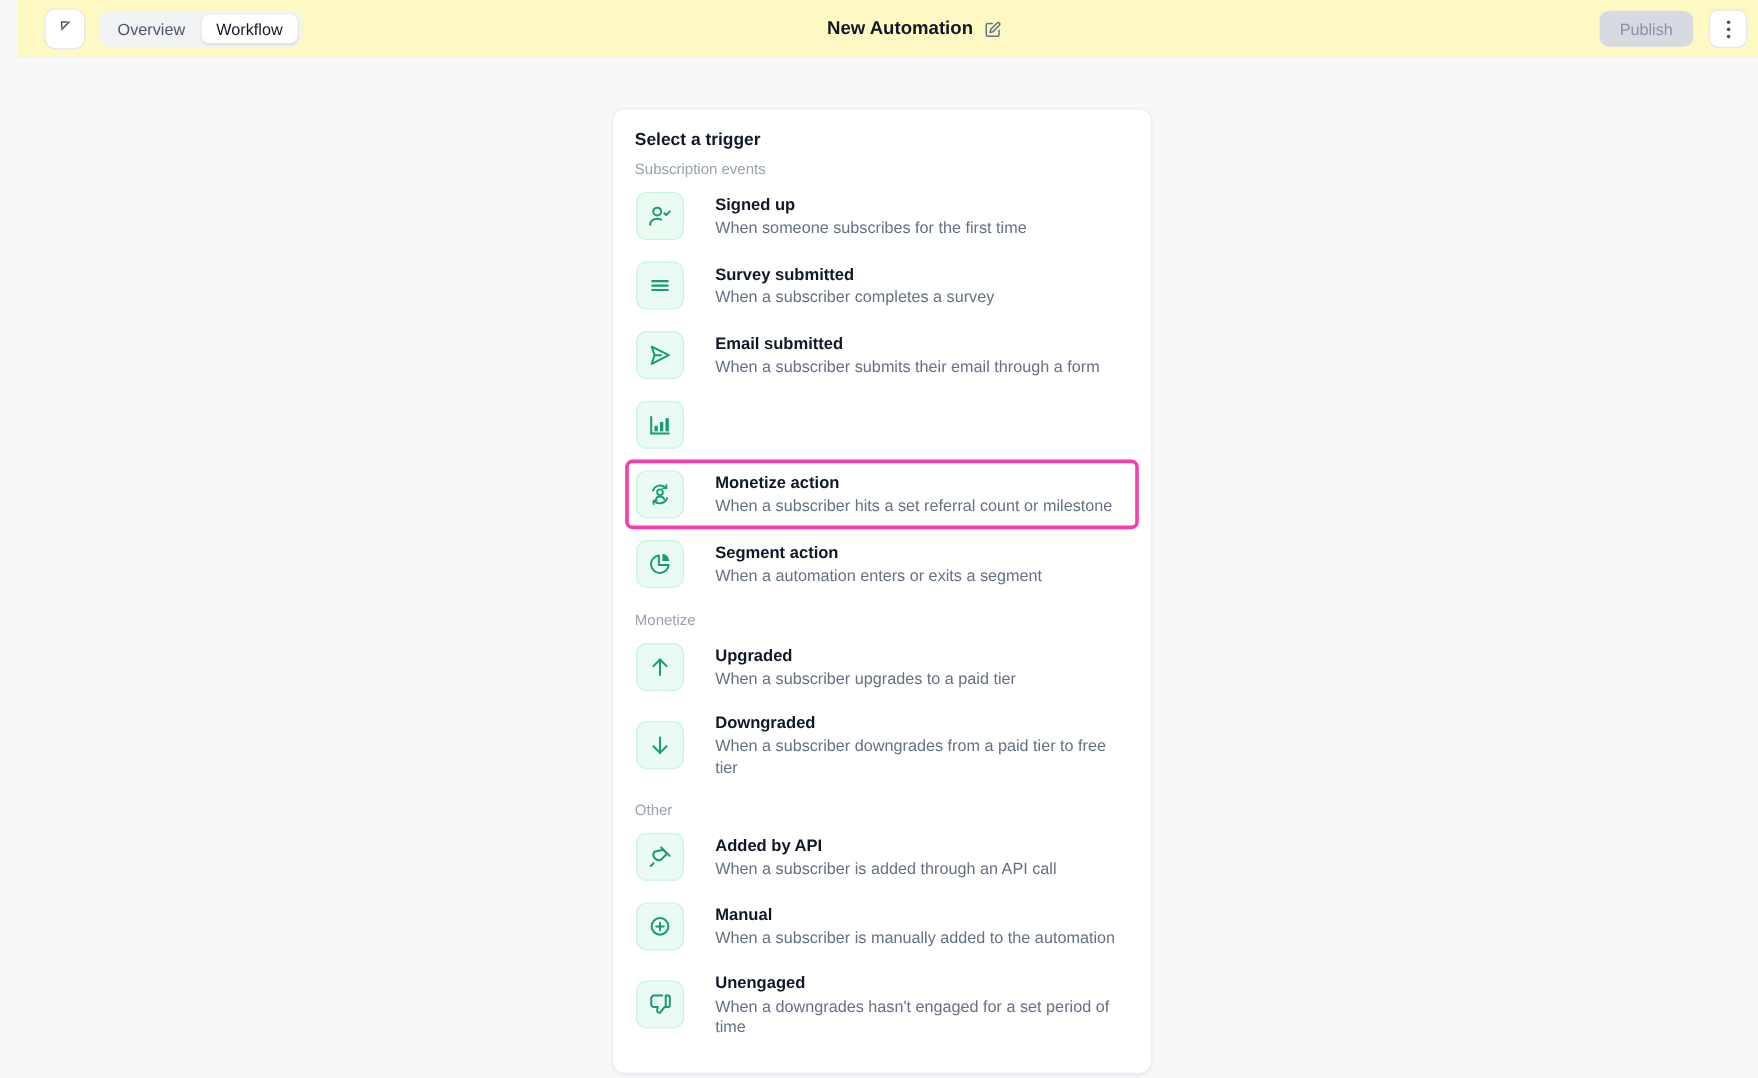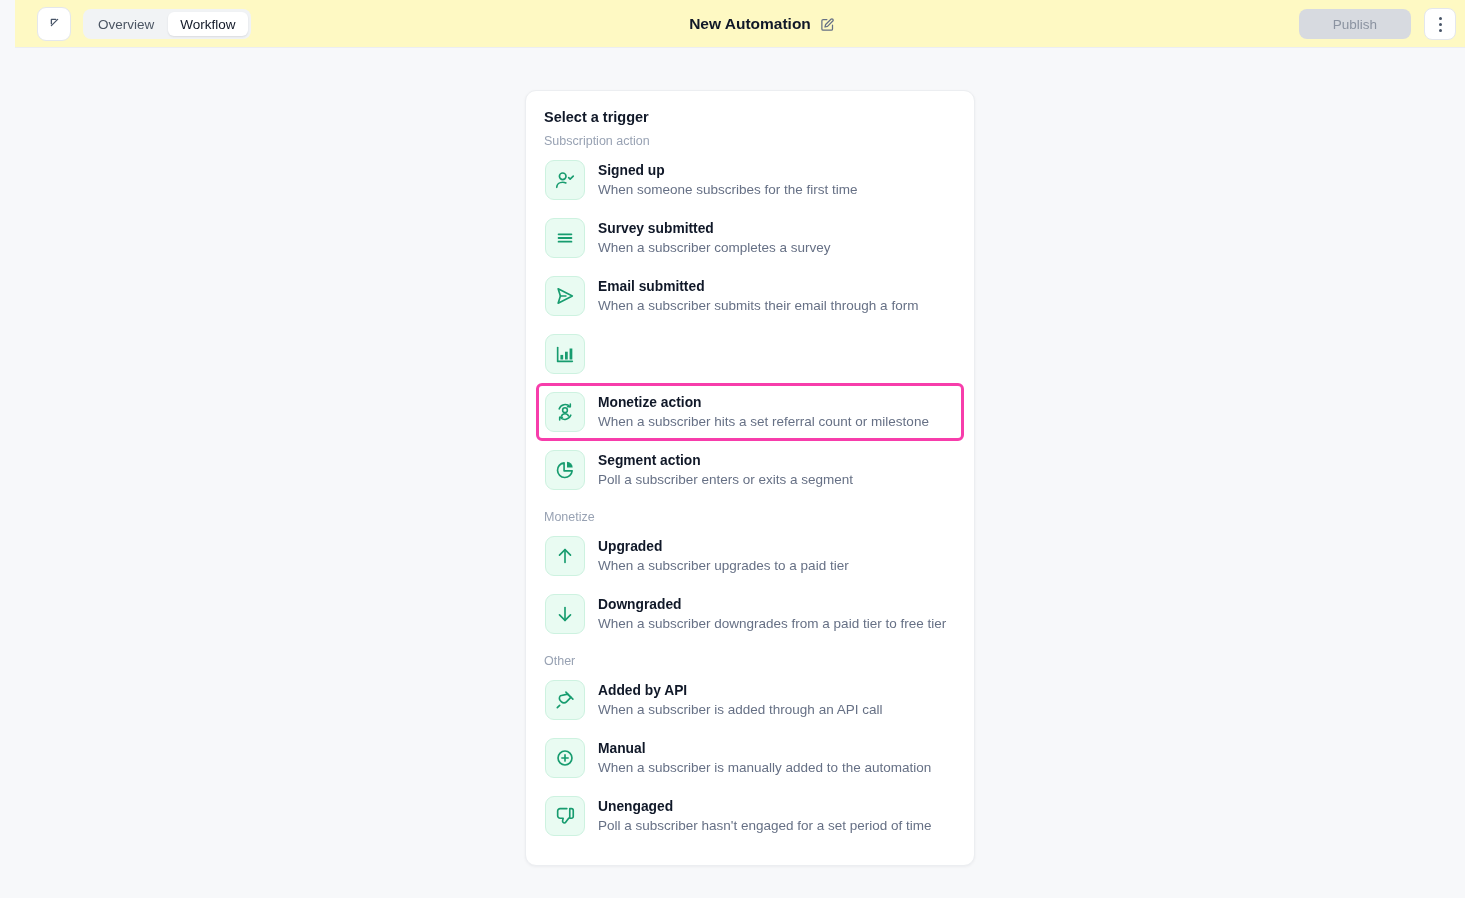--- a/index.html
+++ b/index.html
@@ -80,21 +80,21 @@
     font-weight: bold;
     color: #101828;
     padding-left: 29px;
   }
   .edit-icon { display: flex; pointer-events: auto; cursor: pointer; }
 
   .publish-btn {
     position: absolute;
     right: 69px; top: 9px;
     height: 30px;
-    padding: 0 34px;
+    padding: 0 17px;
     background: #d7dae0;
     color: #8b93a1;
     border: none;
     border-radius: 8px;
     font-size: 13.5px;
     font-family: "Liberation Sans", sans-serif;
     display: flex;
     align-items: center;
     cursor: default;
   }
@@ -115,21 +115,21 @@
     width: 3px; height: 3px;
     background: #475467;
     border-radius: 50%;
     margin: 1.5px 0;
   }
   .kebab-inner { display: flex; flex-direction: column; align-items: center; }
 
   
   .canvas {
     position: absolute;
-    top: 48px; left: 15px;
+    top: 48px; left: 0;
     width: 1226px; height: 850px;
     background: #f7f8fa;
   }
 
   .card {
     position: absolute;
     left: 510px; top: 42px;
     width: 450px;
     background: #ffffff;
     border: 1px solid #eceef1;
@@ -148,21 +148,21 @@
   .group-label {
     font-size: 12.5px;
     color: #98a2b3;
     margin: 11px 0 3px 2px;
   }
   .group-label.first { margin-top: 9px; }
 
   .trigger-row {
     display: flex;
     align-items: center;
-    gap: 13px;
+    gap: 26px;
     padding: 6px 6px;
     border-radius: 9px;
     cursor: pointer;
     border: 3px solid transparent;
     margin: 0 -6px;
   }
   .trigger-row.highlighted {
     border-color: #f73dab;
     border-radius: 6px;
   }
@@ -234,21 +234,21 @@
         <span class="dot"></span>
     </span>
   </div>
 </div>
 
 <div class="canvas">
 
   <div class="card">
     <div class="card-title">Select a trigger</div>
     <div id="groups">
-        <div class="group-label first">Subscription action</div>
+        <div class="group-label first">Subscription events</div>
         <div class="trigger-row">
           <div class="ico">
             <svg id="svg-user-check-icon" width="22" height="22" viewBox="0 0 24 24" fill="none" stroke="#179c6f" stroke-width="1.8" stroke-linecap="round" stroke-linejoin="round">
               <circle cx="9.5" cy="8" r="3.6"></circle>
               <path d="M3 20c0-3.3 2.9-5.6 6.5-5.6 1.3 0 2.5.3 3.5.8"></path>
               <path d="M16 9.5l1.6 1.6L21 7.8"></path>
             </svg>
           </div>
           <div class="row-text">
             <div class="row-title">Signed up</div>
@@ -309,21 +309,21 @@
         </div>
         <div class="trigger-row">
           <div class="ico">
             <svg id="svg-pie-chart-icon" width="22" height="22" viewBox="0 0 24 24" fill="none" stroke="#179c6f" stroke-width="1.8" stroke-linecap="round" stroke-linejoin="round">
               <path d="M11 4.2A8 8 0 1 0 19.8 13H11z"></path>
               <path d="M14.2 3v6.2h6.2A6.4 6.4 0 0 0 14.2 3z" fill="#179c6f" stroke="none"></path>
             </svg>
           </div>
           <div class="row-text">
             <div class="row-title">Segment action</div>
-            <div class="row-desc">Poll a subscriber enters or exits a segment</div>
+            <div class="row-desc">When a automation enters or exits a segment</div>
           </div>
         </div>
         <div class="group-label">Monetize</div>
         <div class="trigger-row">
           <div class="ico">
             <svg id="svg-arrow-up-icon" width="22" height="22" viewBox="0 0 24 24" fill="none" stroke="#179c6f" stroke-width="1.8" stroke-linecap="round" stroke-linejoin="round">
               <path d="M12 19V5"></path>
               <path d="M6 11l6-6 6 6"></path>
             </svg>
           </div>
@@ -374,19 +374,19 @@
         </div>
         <div class="trigger-row">
           <div class="ico">
             <svg id="svg-thumbs-down-icon" width="22" height="22" viewBox="0 0 24 24" fill="none" stroke="#179c6f" stroke-width="1.8" stroke-linecap="round" stroke-linejoin="round">
               <path d="M14 4H6.6A2.6 2.6 0 0 0 4 6.6v5.2A2.6 2.6 0 0 0 6.6 14.4H10l-.6 2.6c-.3 1.4.7 2.6 2 2.6.5 0 1-.3 1.3-.8L16 14.4"></path>
               <path d="M17.2 4h1.9A1.9 1.9 0 0 1 21 5.9v6.6a1.9 1.9 0 0 1-1.9 1.9h-1.9z"></path>
             </svg>
           </div>
           <div class="row-text">
             <div class="row-title">Unengaged</div>
-            <div class="row-desc">Poll a subscriber hasn't engaged for a set period of time</div>
+            <div class="row-desc">When a downgrades hasn't engaged for a set period of time</div>
           </div>
         </div>
       </div>
   </div>
 
 </div>
 
 </body></html>

